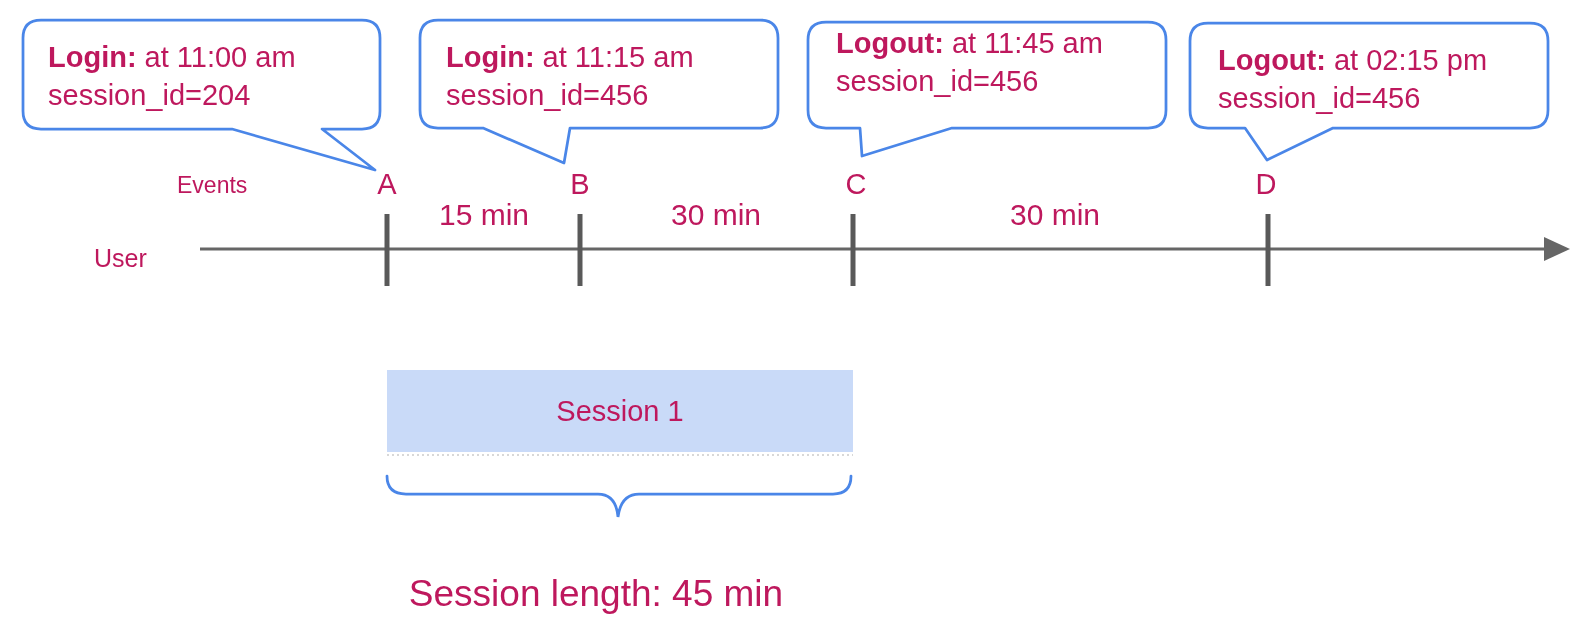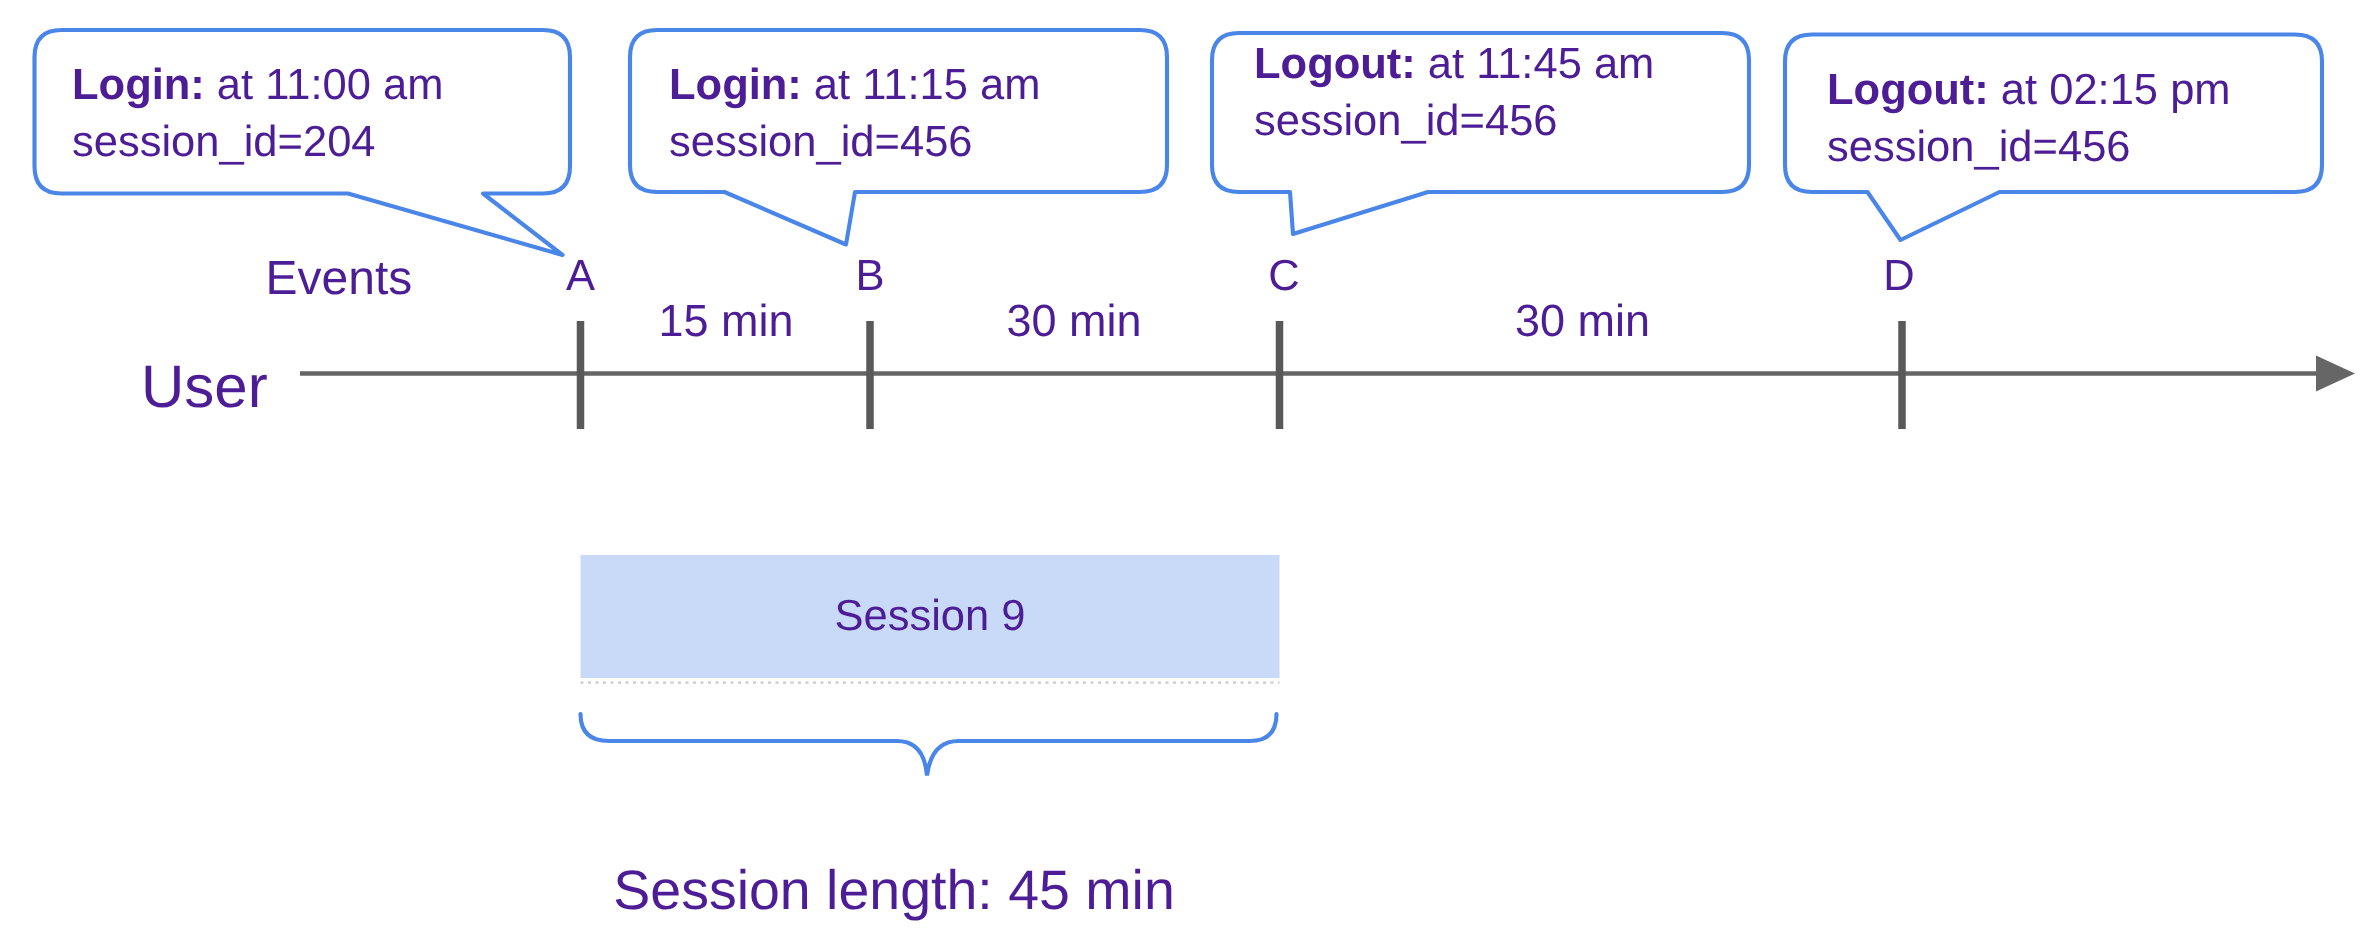--- a/index.html
+++ b/index.html
@@ -2,21 +2,21 @@
 <html><head>
 <meta charset="utf-8">
 <style>
   html, body { margin: 0; padding: 0; background: #ffffff; }
   .canvas {
     position: relative;
     width: 1574px;
     height: 630px;
     background: #ffffff;
     font-family: "Liberation Sans", "DejaVu Sans", sans-serif;
-    color: #4c1d95;
+    color: #be185d;
     overflow: hidden;
   }
   .layer-svg {
     position: absolute;
     left: 0; top: 0;
   }
   .callout-text {
     position: absolute;
     font-size: 29px;
     line-height: 38px;
@@ -36,27 +36,27 @@
     position: absolute;
     top: 202px;
     transform: translateX(-50%);
     font-size: 30px;
     line-height: 26px;
     white-space: nowrap;
   }
   .events-label {
     position: absolute;
     left: 177px; top: 171px;
-    font-size: 32px;
+    font-size: 23px;
     line-height: 28px;
   }
   .user-label {
     position: absolute;
     left: 94px; top: 240px;
-    font-size: 40px;
+    font-size: 25px;
     line-height: 36px;
   }
   .session-box-label {
     position: absolute;
     left: 387px; top: 370px;
     width: 466px; height: 82px;
     display: flex;
     align-items: center;
     justify-content: center;
     font-size: 29px;
@@ -121,16 +121,16 @@
 
   <div class="tick-label" style="left:387px;">A</div>
   <div class="tick-label" style="left:580px;">B</div>
   <div class="tick-label" style="left:856px;">C</div>
   <div class="tick-label" style="left:1266px;">D</div>
 
   <div class="interval-label" style="left:484px;">15 min</div>
   <div class="interval-label" style="left:716px;">30 min</div>
   <div class="interval-label" style="left:1055px;">30 min</div>
 
-  <div class="session-box-label">Session 9</div>
+  <div class="session-box-label">Session 1</div>
   <div class="session-length-label">Session length: 45 min</div>
 
 </div>
 
 </body></html>

